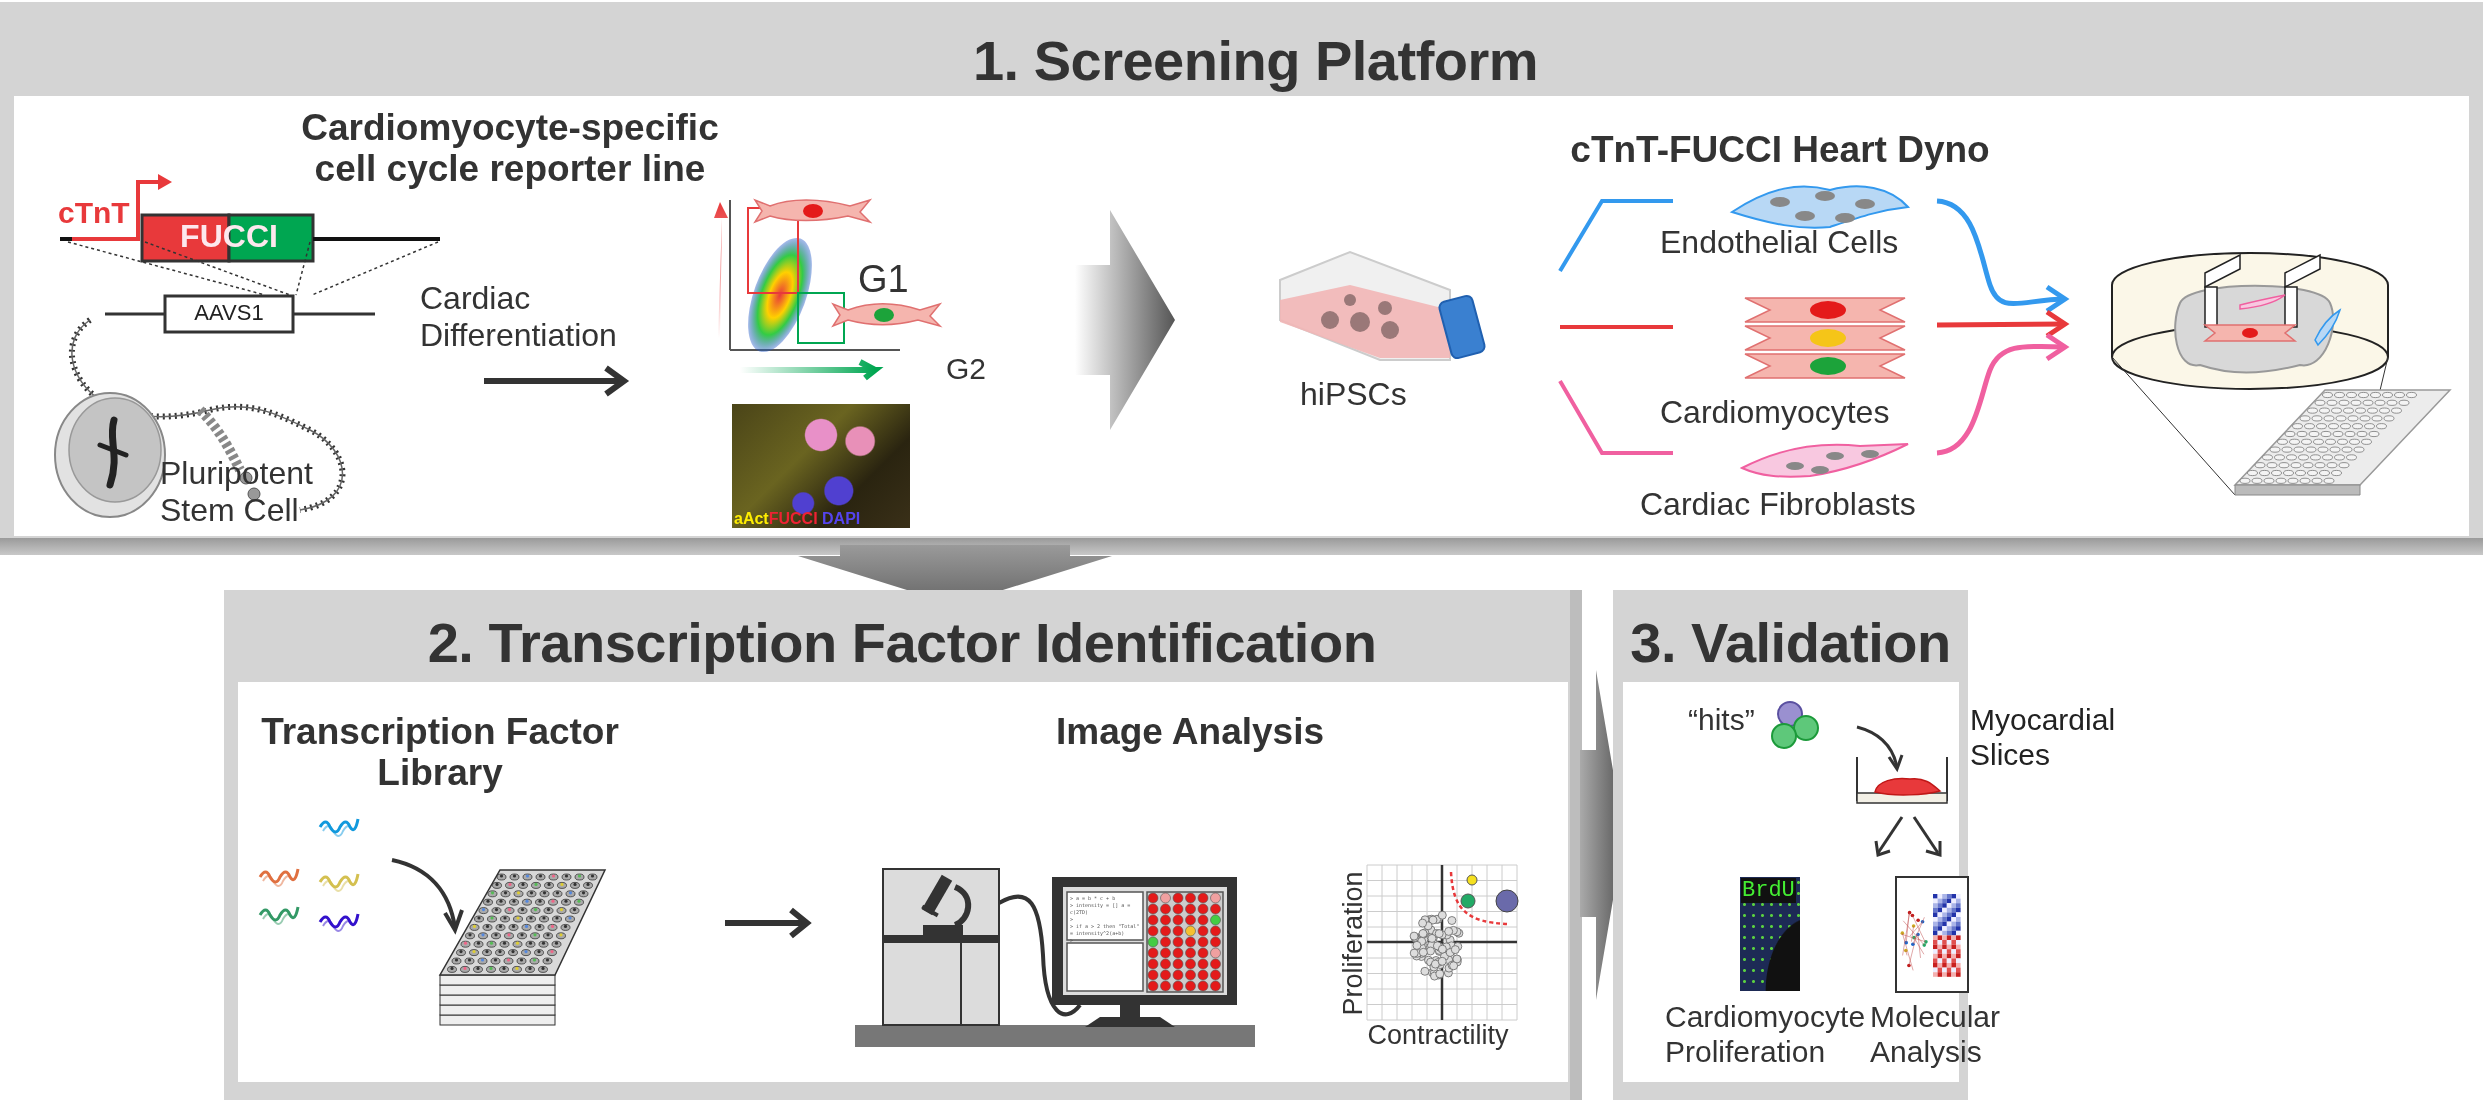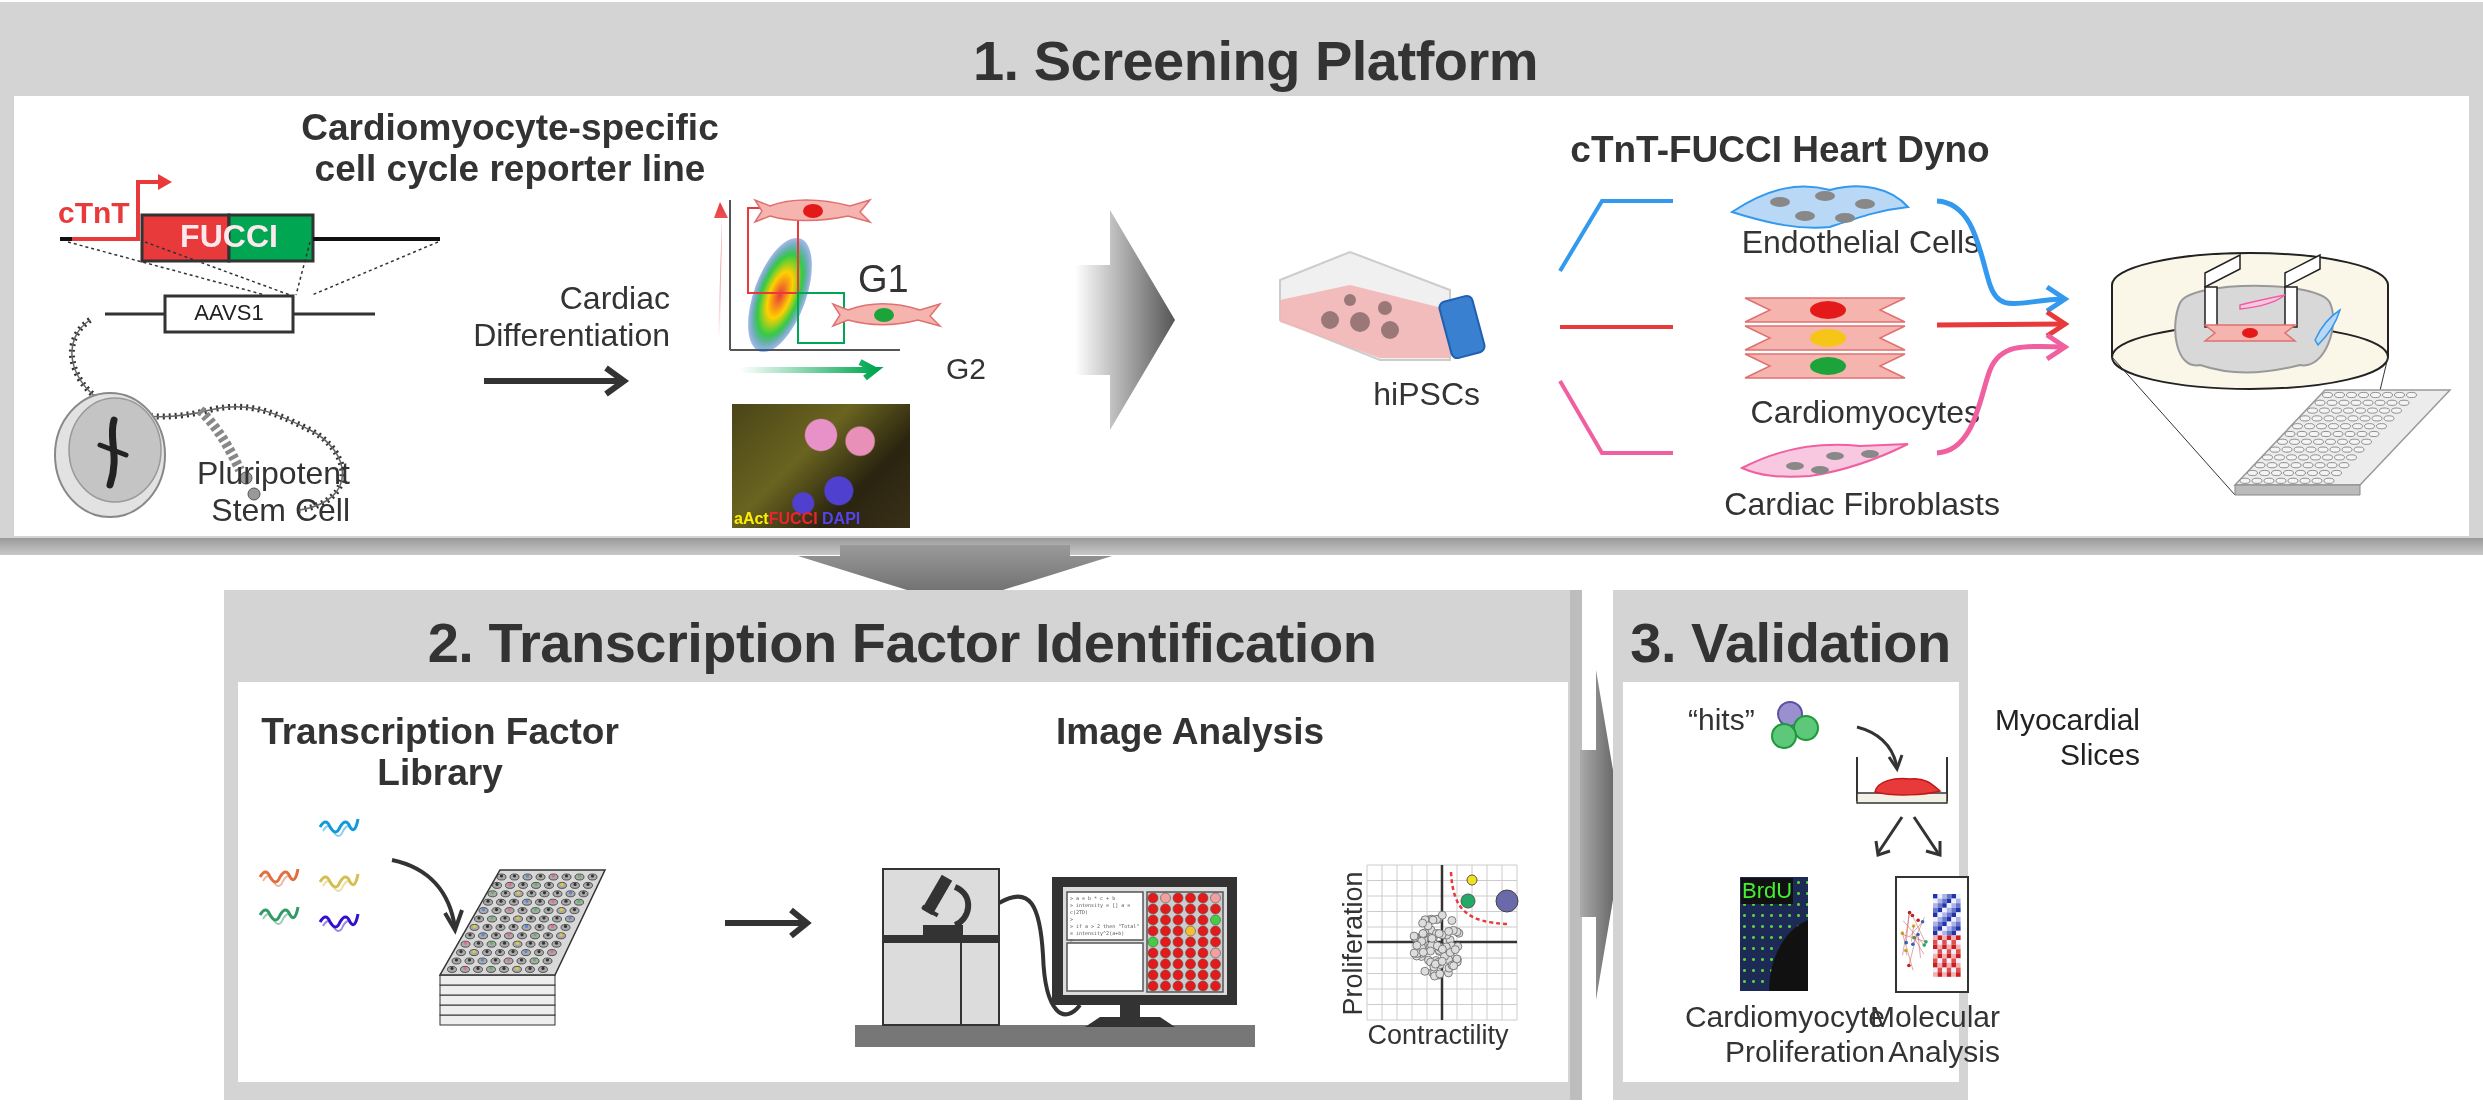--- a/index.html
+++ b/index.html
@@ -3,21 +3,21 @@
 <meta charset="utf-8">
 <style>
   html, body { margin:0; padding:0; background:#ffffff; }
   body { width:2483px; height:1105px; position:relative; overflow:hidden;
          font-family:"Liberation Sans", "DejaVu Sans", sans-serif; color:#333333; }
   .abs { position:absolute; }
   .panel-outer { position:absolute; background:#d4d4d4; }
   .panel-inner { position:absolute; background:#ffffff; }
   .panel-title { position:absolute; left:0; right:0; text-align:center; font-weight:bold; color:#333333; letter-spacing:-0.5px; }
   .h-bold { font-weight:bold; color:#333; text-align:center; line-height:1.1; }
-  .lbl { color:#333; text-align:right; line-height:1.15; }
+  .lbl { color:#333; text-align:left; line-height:1.15; }
   svg { position:absolute; overflow:visible; }
 </style>
 </head>
 <body>
 
 <div class="panel-outer" style="left:0;top:2px;width:2483px;height:553px;">
   <div class="panel-title" style="top:26px;font-size:56px;margin-left:28px;">1. Screening Platform</div>
   <div class="panel-inner" style="left:14px;top:94px;width:2455px;height:440px;"></div>
   <div class="abs" style="left:0;top:536px;width:2483px;height:17px;background:linear-gradient(#9a9a9a,#c8c8c8);"></div>
 </div>
@@ -797,21 +797,21 @@
   <rect x="2" y="36" width="90" height="10" fill="#f3f0e6" stroke="#333" stroke-width="1.5"></rect>
   <path d="M20,35 C22,24 40,20 55,22 C70,20 78,28 85,34 C70,38 40,40 20,35 Z" fill="#e8393b" stroke="#c01818" stroke-width="1.5"></path>
 </svg>
 <svg style="left:1870px;top:815px;" width="90" height="45">
   <line x1="32" y1="2" x2="8" y2="38" stroke="#333" stroke-width="3"></line>
     <polyline points="6,26 8,40 20,36" fill="none" stroke="#333" stroke-width="3"></polyline>
   <line x1="44" y1="2" x2="68" y2="38" stroke="#333" stroke-width="3"></line>
     <polyline points="56,36 70,40 70,26" fill="none" stroke="#333" stroke-width="3"></polyline>
 </svg>
 
-<div class="abs" style="left:1740px;top:877px;width:68px;height:114px;background:radial-gradient(ellipse at 120% 100%, #111 0 45%, transparent 46%), radial-gradient(circle, #5ad040 1px, transparent 2px) 0 0/9px 11px, #1d2a55;">
+<div class="abs" style="left:1740px;top:877px;width:60px;height:114px;background:radial-gradient(ellipse at 120% 100%, #111 0 45%, transparent 46%), radial-gradient(circle, #5ad040 1px, transparent 2px) 0 0/9px 11px, #1d2a55;font-family:Liberation Mono, monospace;">
   <div class="abs" style="left:1px;top:1px;font-size:22px;color:#44ee33;background:#111;padding:0 1px;">BrdU</div>
 </div>
 <svg style="left:1895px;top:876px;" width="75" height="118" id="heatmap">
     <rect x="1" y="1" width="72" height="115" fill="#fff" stroke="#333" stroke-width="2"></rect>
     <rect x="38" y="18" width="4.6" height="4.6" fill="#2233aa"></rect>
     <rect x="42.6" y="18" width="4.6" height="4.6" fill="#eeeeff"></rect>
     <rect x="47.2" y="18" width="4.6" height="4.6" fill="#aab4e8"></rect>
     <rect x="51.8" y="18" width="4.6" height="4.6" fill="#6677cc"></rect>
     <rect x="56.4" y="18" width="4.6" height="4.6" fill="#2233aa"></rect>
     <rect x="61" y="18" width="4.6" height="4.6" fill="#eeeeff"></rect>

